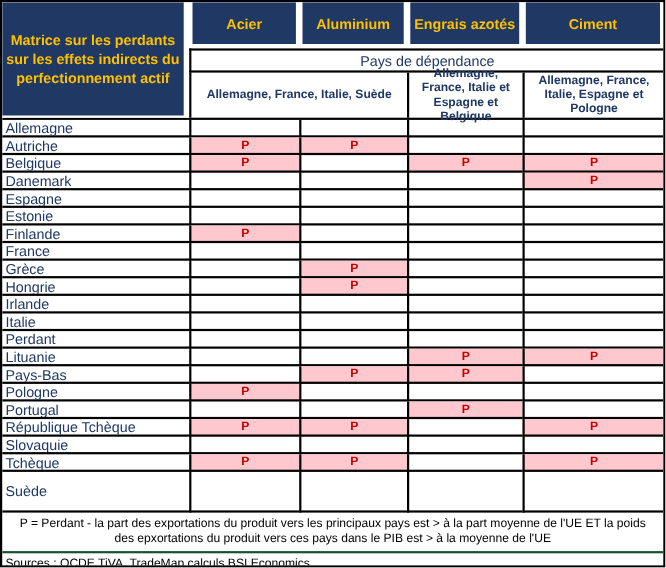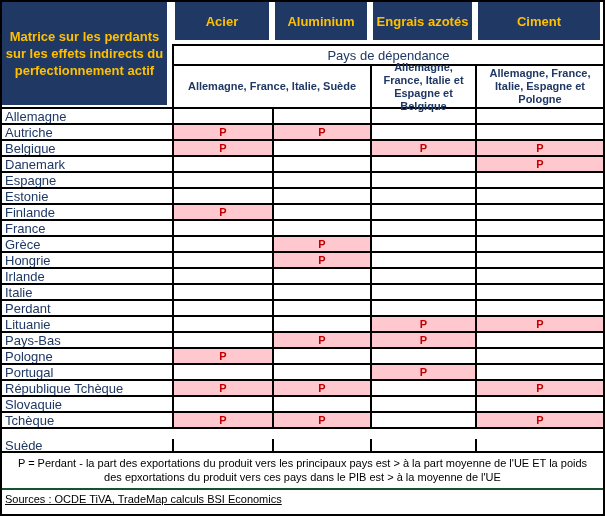--- a/index.html
+++ b/index.html
@@ -232,21 +232,21 @@
         <div class="mcell"></div>
         <div class="mcell"></div>
       </div>
       <div class="brow">
         <div class="ccell">Tchèque</div>
         <div class="mcell marked">P</div>
         <div class="mcell marked">P</div>
         <div class="mcell"></div>
         <div class="mcell marked">P</div>
       </div>
-      <div class="brow" style="height: 14px; margin-top: 10px;">
+      <div class="brow" style="height: 37px;">
         <div class="ccell">Suède</div>
         <div class="mcell"></div>
         <div class="mcell"></div>
         <div class="mcell"></div>
         <div class="mcell"></div>
       </div>
     </div>
 
   <div class="footnote">P = Perdant - la part des exportations du produit vers les principaux pays est &gt; à la part moyenne de l'UE ET  la poids des epxortations du produit vers ces pays dans le PIB est &gt; à la moyenne de l'UE</div>
 

